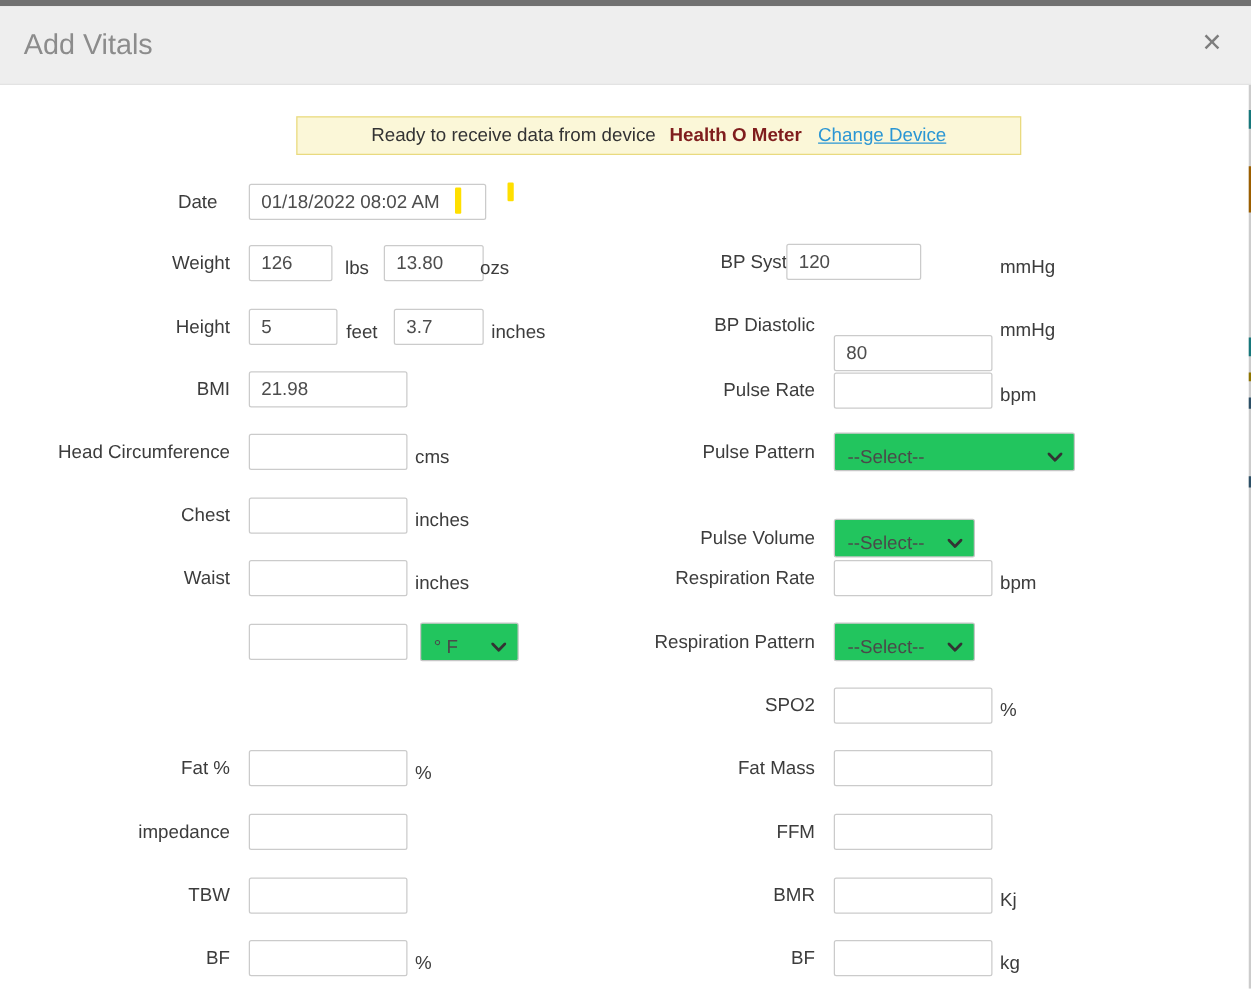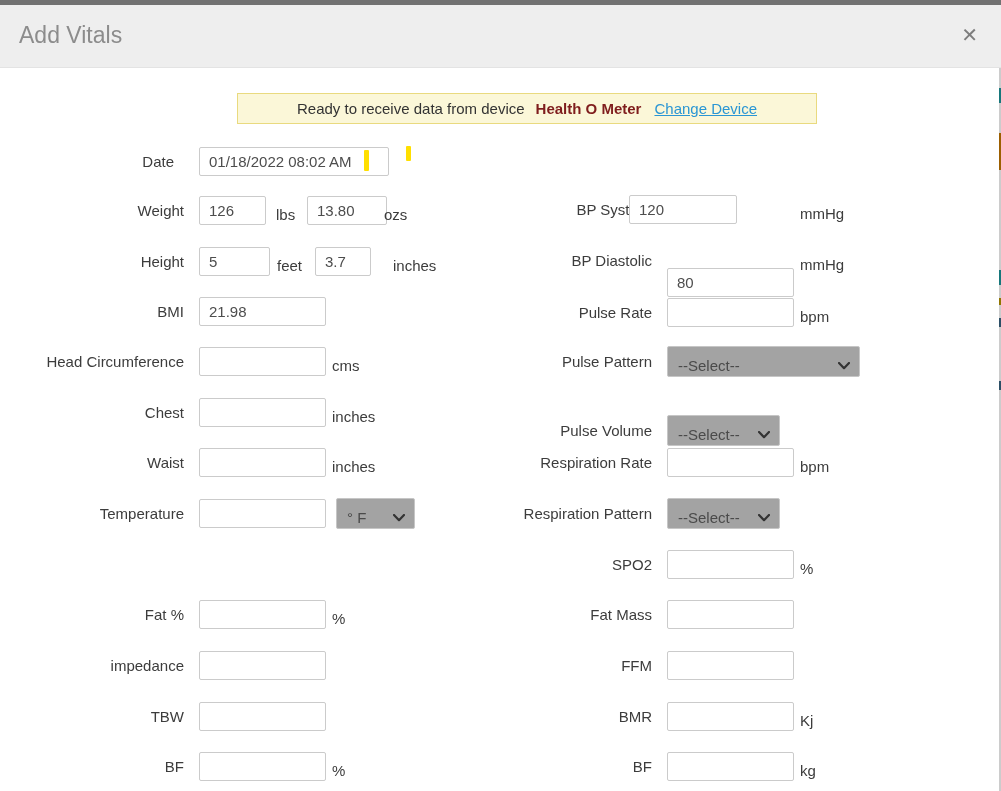--- a/index.html
+++ b/index.html
@@ -17,21 +17,21 @@
   .banner .device { font-weight:bold; color:#7f1d1d; margin-left:11px; }
   .banner .link { color:#2a96d4; text-decoration:underline; margin-left:13px; cursor:pointer; }
 
   .row  { position:absolute; left:0; width:1001px; height:31px; }
   .lbl  { position:absolute; top:0; line-height:29px; font-size:15px; color:#3c3c3c; text-align:right; white-space:nowrap; }
   .lbl.l { left:0; width:184px; }
   .lbl.r { left:400px; width:252px; }
   .inp  { position:absolute; top:0; height:29px; border:1px solid #cbcbcb; border-radius:2px; padding:0 9px;
           font-size:15px; color:#4d4d4d; font-family:inherit; background:#fff; outline:none; }
   .unit { position:absolute; top:4px; line-height:29px; font-size:15px; color:#3c3c3c; }
-  .sel  { position:absolute; top:-1px; height:31px; border:1px solid #c6c6c6; border-radius:2px; background:#a3a3a3;
+  .sel  { position:absolute; top:-1px; height:31px; border:1px solid #c6c6c6; border-radius:2px; background:#22c55e;
           display:flex; align-items:center; justify-content:space-between; padding:8px 9px 0 10px;
           font-size:15px; color:#4a4a4a; cursor:pointer; }
   .sel .chev { display:flex; align-items:center; margin-left:8px; }
 
   .mark { position:absolute; width:5px; background:#ffdf00; border-radius:1px; }
 
   .edge-line { position:absolute; right:0; top:68px; width:2px; height:723px; background:#cccccc; }
   .edge-seg  { position:absolute; right:0; width:2px; }
 </style>
 </head>
@@ -64,21 +64,21 @@
     <input class="inp" style="left: 199px; width: 67px;" value="126">
     <span class="unit" style="left:276px">lbs</span>
     <input class="inp" style="left: 307px; width: 80px;" value="13.80">
     <span class="unit" style="left:384px">ozs</span>
   </div>
 
   <div class="row" style="top:247px">
     <div class="lbl l">Height</div>
     <input class="inp" style="left: 199px; width: 71px;" value="5">
     <span class="unit" style="left:277px">feet</span>
-    <input class="inp" style="left: 315px; width: 56px;" value="3.7">
+    <input class="inp" style="left: 315px; width: 72px;" value="3.7">
     <span class="unit" style="left:393px">inches</span>
   </div>
 
   <div class="row" style="top:297px">
     <div class="lbl l">BMI</div>
     <input class="inp" style="left: 199px; width: 127px;" value="21.98">
   </div>
 
   <div class="row" style="top:347px">
     <div class="lbl l">Head Circumference</div>
@@ -92,21 +92,20 @@
     <span class="unit" style="left:332px">inches</span>
   </div>
 
   <div class="row" style="top:448px">
     <div class="lbl l">Waist</div>
     <input class="inp" style="left: 199px; width: 127px;" value="">
     <span class="unit" style="left:332px">inches</span>
   </div>
 
   <div class="row" style="top:499px">
-    <div class="lbl l">Temperature</div>
     <input class="inp" style="left: 199px; width: 127px;" value="">
     <div class="sel" style="left:336px;width:79px">
       <span>° F</span>
       <span class="chev">
           <svg width="12" height="8" viewBox="0 0 12 8">
             <path d="M1 1 L6 6.2 L11 1" fill="none" stroke="#333" stroke-width="2.2" stroke-linecap="round" stroke-linejoin="round"></path>
           </svg>
         </span>
     </div>
   </div>

